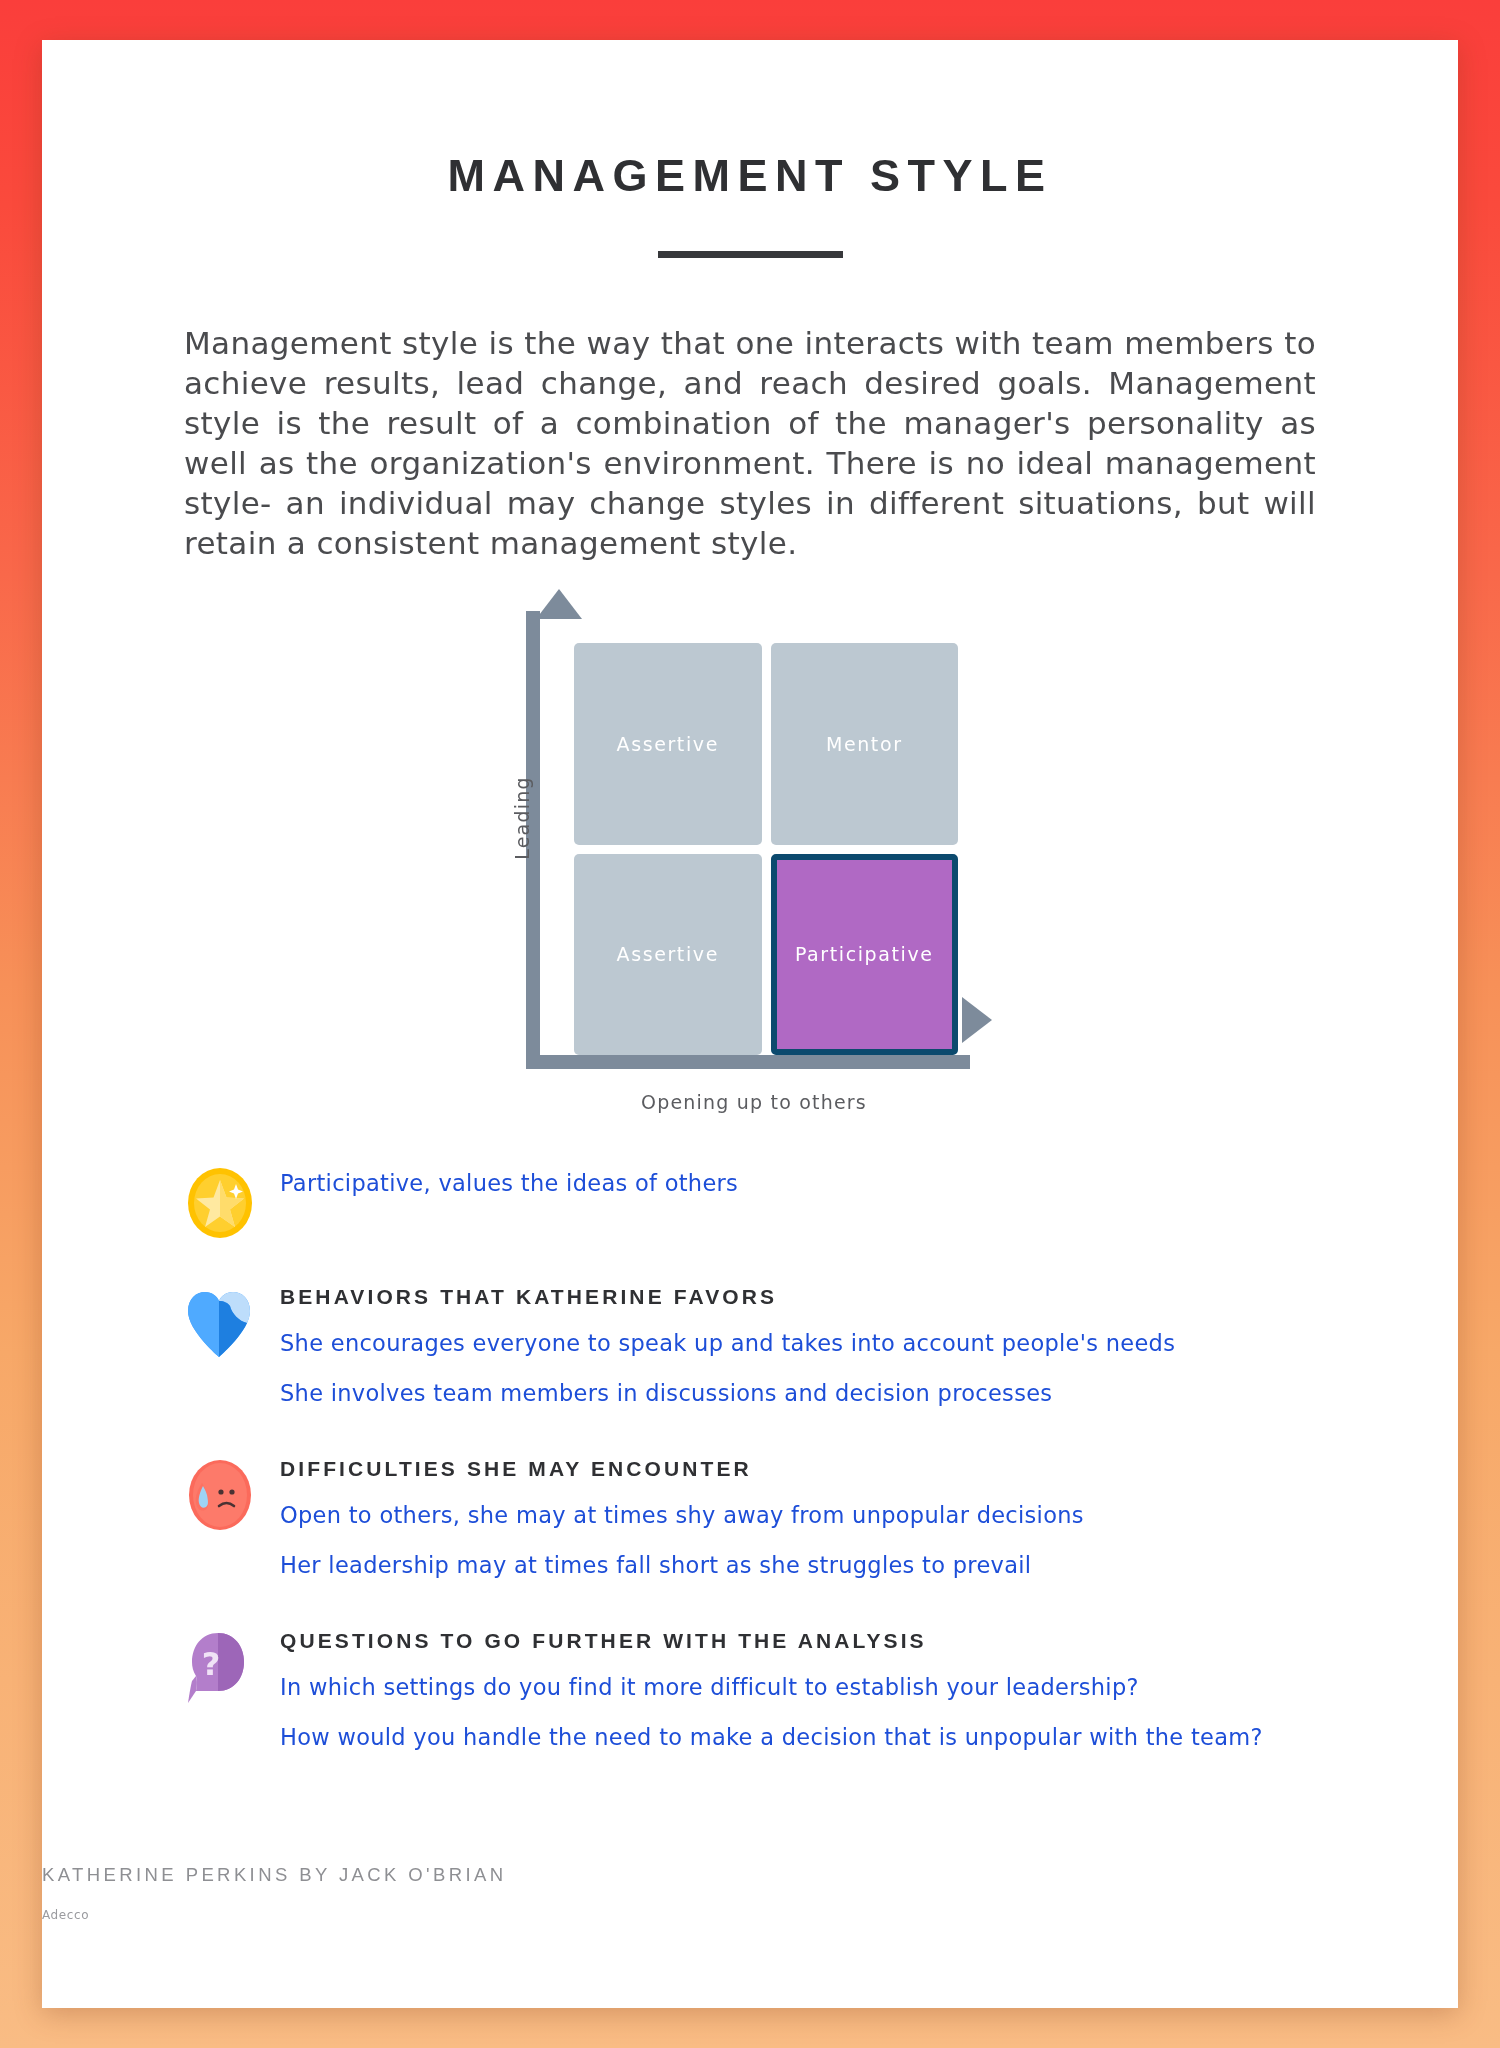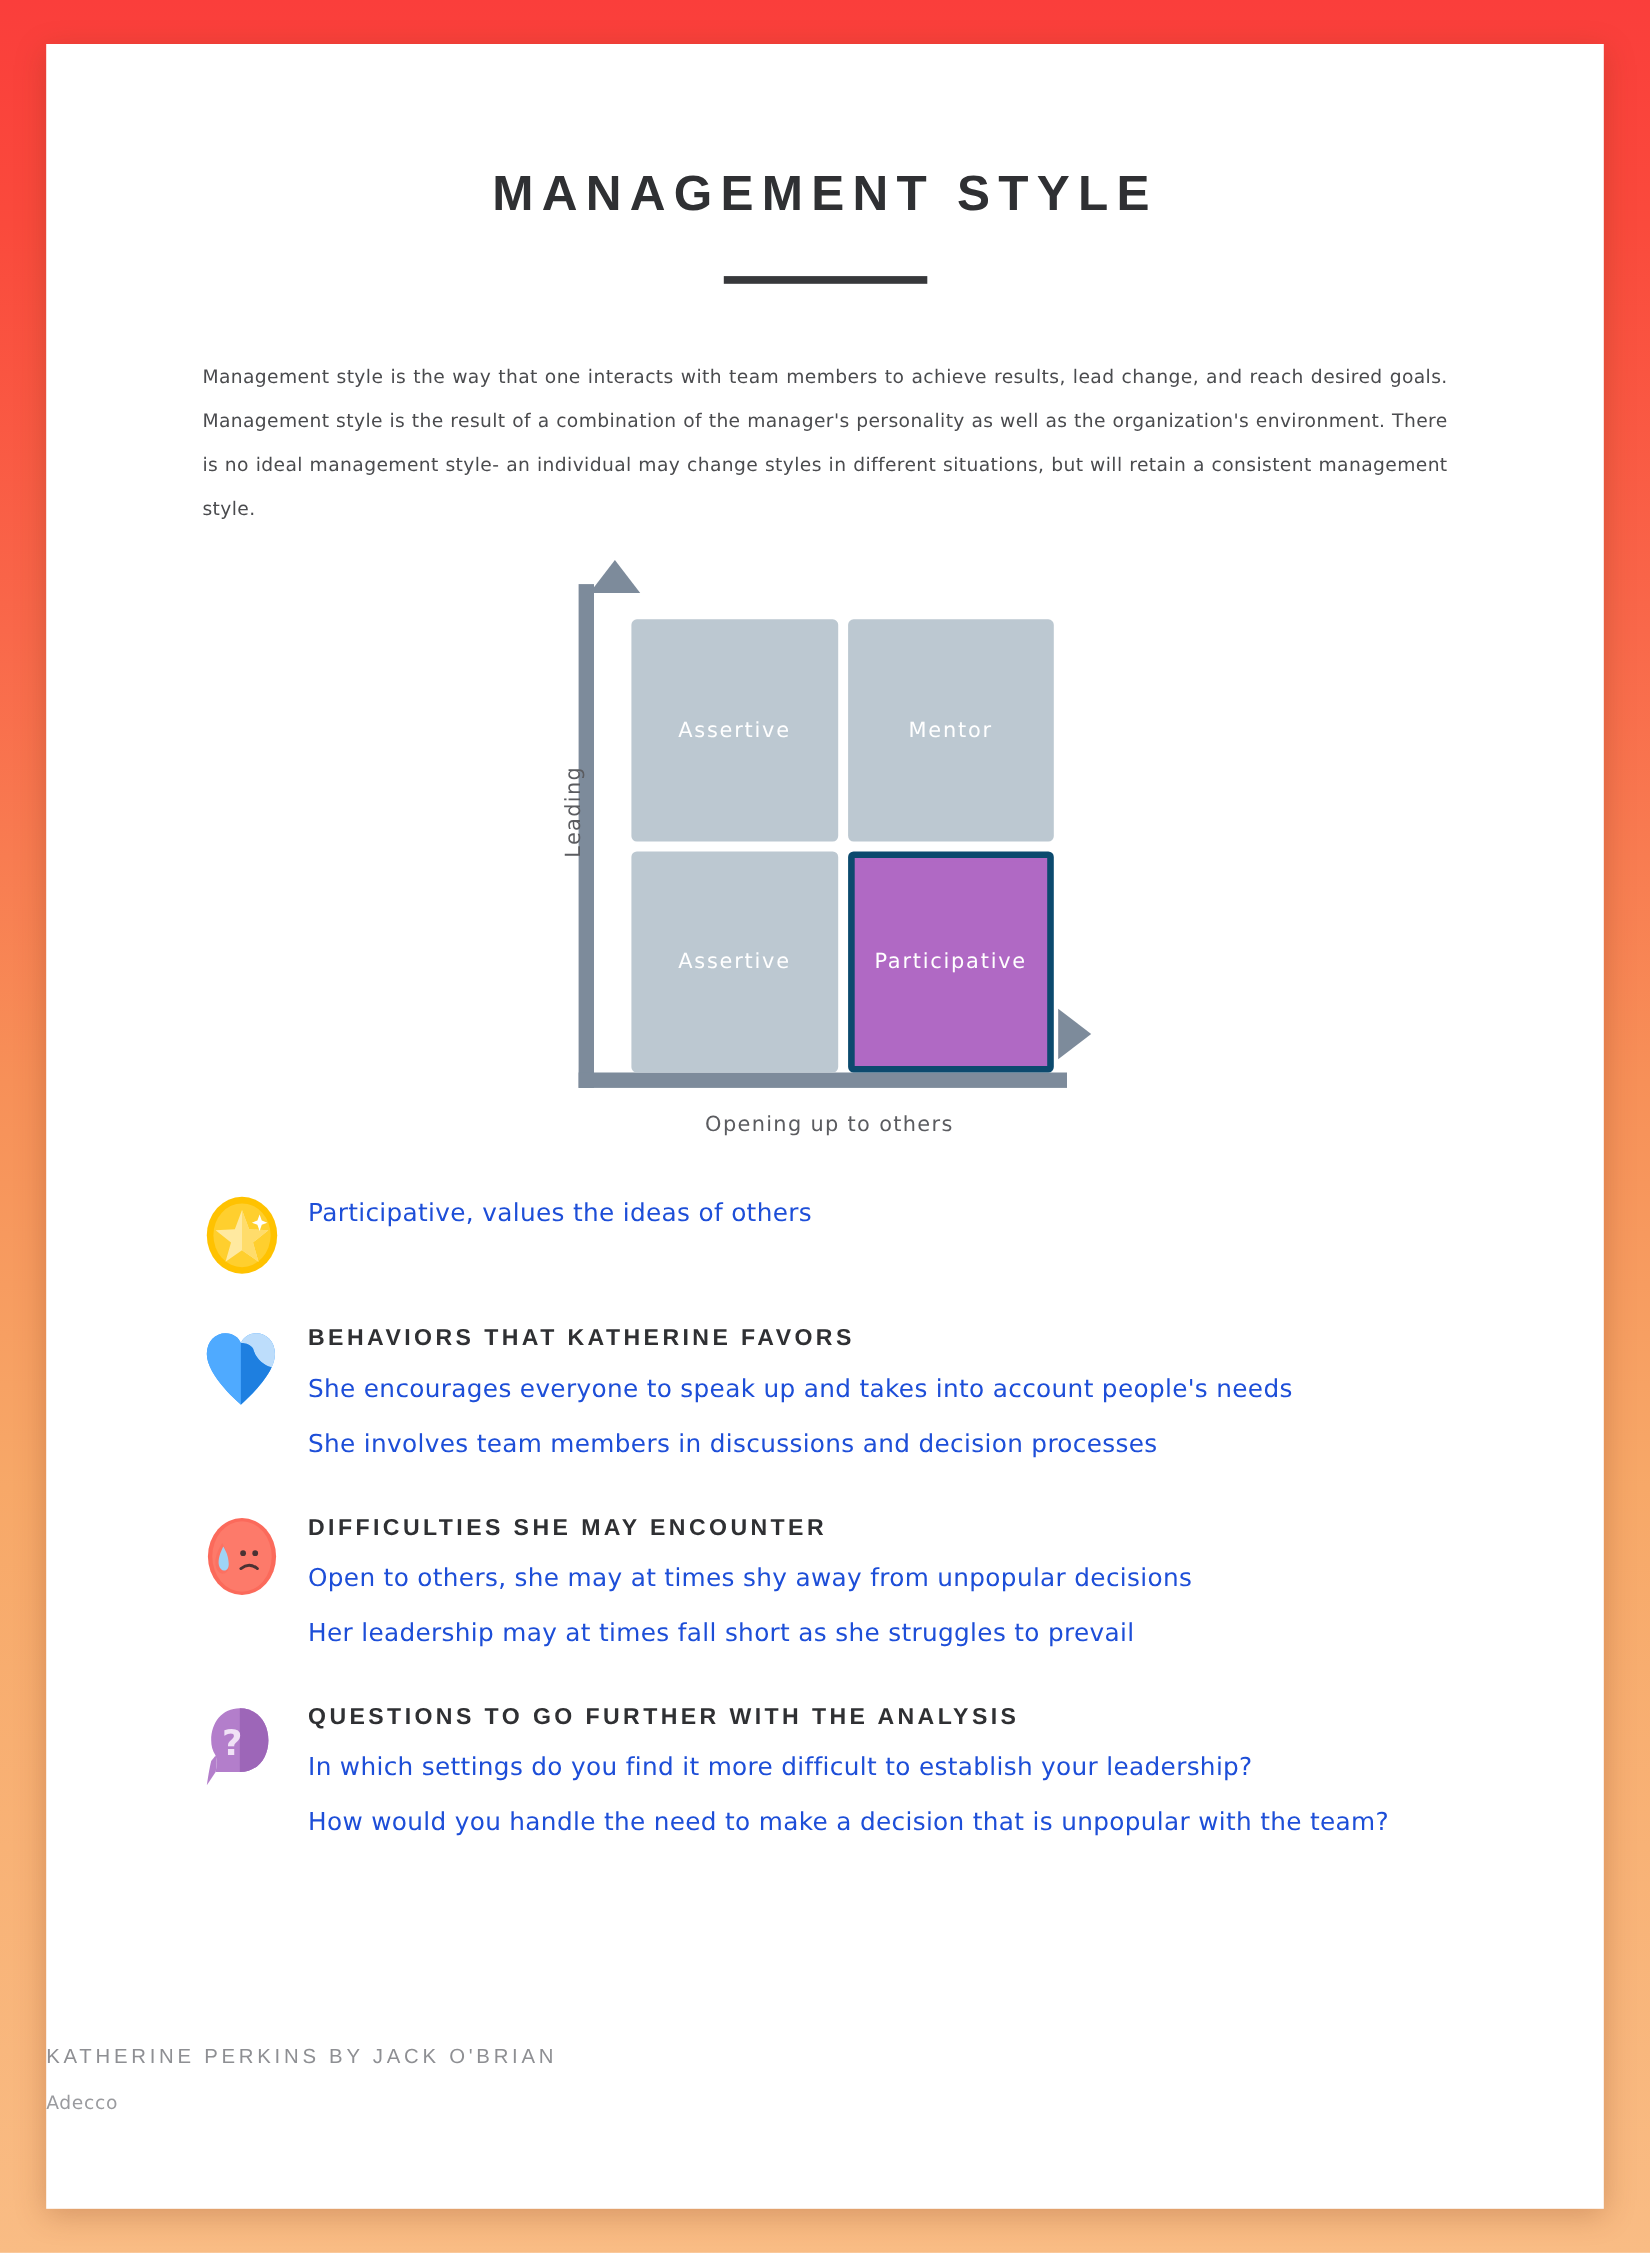--- a/index.html
+++ b/index.html
@@ -55,21 +55,21 @@
   .title-rule {
     width: 185px;
     height: 7px;
     background: #37383b;
     margin: 49px auto 0 auto;
   }
 
   
   .intro {
     margin-top: 65px;
-    font-size: 17px;
+    font-size: 31px;
     line-height: 40px;
     color: #4a4b4e;
     text-align: justify;
     letter-spacing: 0.35px;
     font-family: "DejaVu Sans", sans-serif;
   }
 
   
   .diagram-wrap {
     margin-top: 48px;
@@ -219,21 +219,21 @@
     text-align: left;
   }
   .footer-main {
     font-size: 18.5px;
     letter-spacing: 3.4px;
     color: #8e8f93;
     font-family: "Liberation Sans", sans-serif;
   }
   .footer-sub {
     margin-top: 22px;
-    font-size: 17px;
+    font-size: 12px;
     color: #9a9b9f;
     letter-spacing: 0.6px;
   }
 </style>
 </head>
 <body>
 
 <div class="sheet">
   <div class="content">
 

